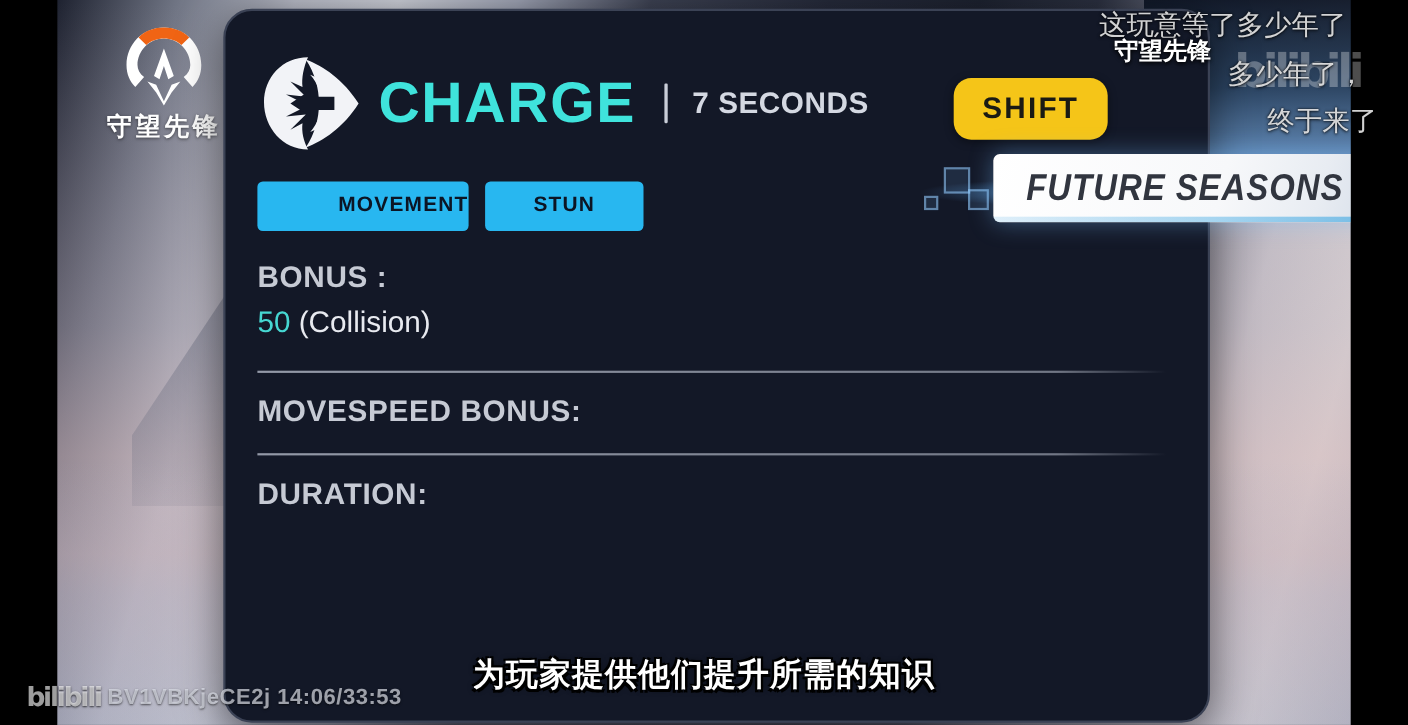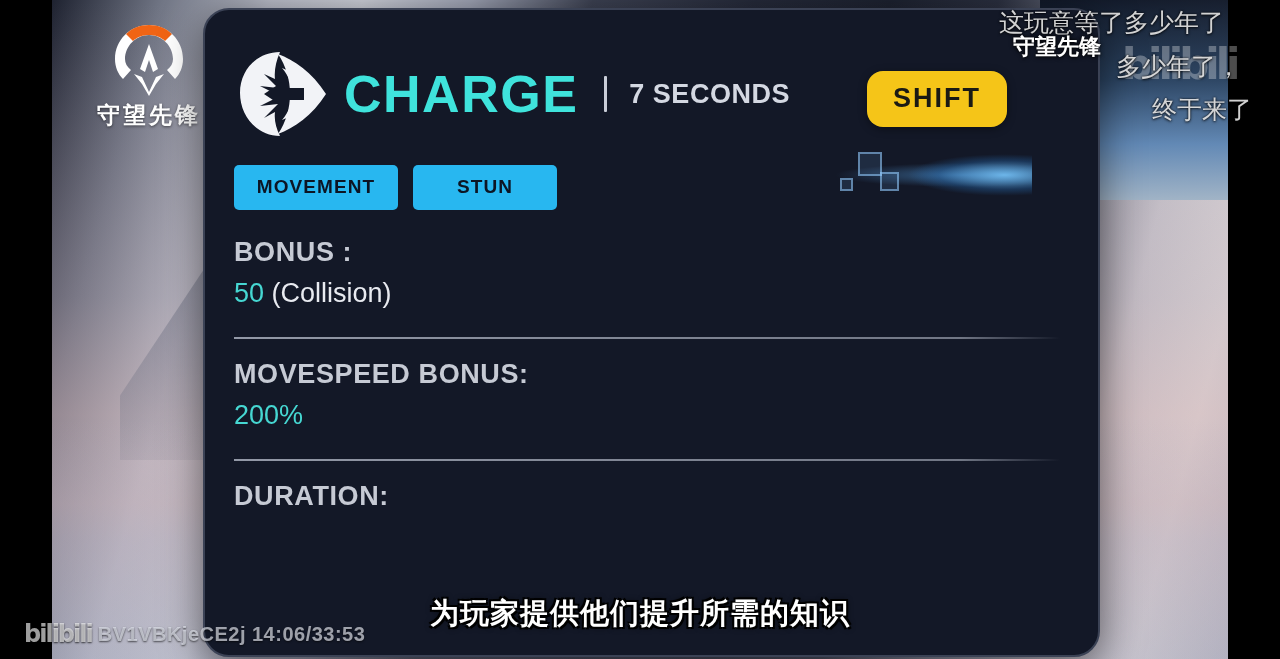--- a/index.html
+++ b/index.html
@@ -136,21 +136,21 @@
   .tag {
     background: #28b7f0;
     color: #0c1524;
     font-size: 19px;
     font-weight: 700;
     letter-spacing: 1.1px;
     padding: 11px 0 12px;
     border-radius: 5px;
     text-align: center;
   }
-  .tag.w1 { width: 164px; }
+  .tag.w1 { width: 192px; text-align: right; }
   .tag.w2 { width: 144px; }
 
   
   .stats { position: absolute; left: 29px; top: 227px; width: 826px; }
   .stat-label {
     color: #c6cad4;
     font-size: 27px;
     font-weight: 700;
     letter-spacing: .6px;
     margin-bottom: 5px;
@@ -323,39 +323,39 @@
           <div class="stat-label">BONUS :</div>
           <div class="stat-line">
             <span class="num">50</span><span> (Collision)</span>
           </div>
         </div>
 
         <div class="divider"></div>
 
         <div class="stat-block">
           <div class="stat-label">MOVESPEED BONUS:</div>
-          <div class="stat-line">
-            <span class="num">200%</span>
-          </div>
         </div>
 
         <div class="divider"></div>
 
         <div class="stat-block">
           <div class="stat-label">DURATION:</div>
         </div>
 
       </div>
     </div>
   </div>
 
   <div class="streak">
     <div class="sq sq1"></div>
     <div class="sq sq2"></div>
     <div class="sq sq3"></div>
+  </div>
+  <div class="banner">
+    <div class="banner-text">FUTURE SEASONS</div>
   </div>
 
   <div class="bili-wm">bilibili</div>
   <div class="danmaku dm1">这玩意等了多少年了</div>
   <div class="danmaku dm2">多少年了，</div>
   <div class="danmaku dm3">终于来了</div>
   <div class="ow-danmaku">守望先锋</div>
 
   <div class="subtitle">为玩家提供他们提升所需的知识</div>
 

